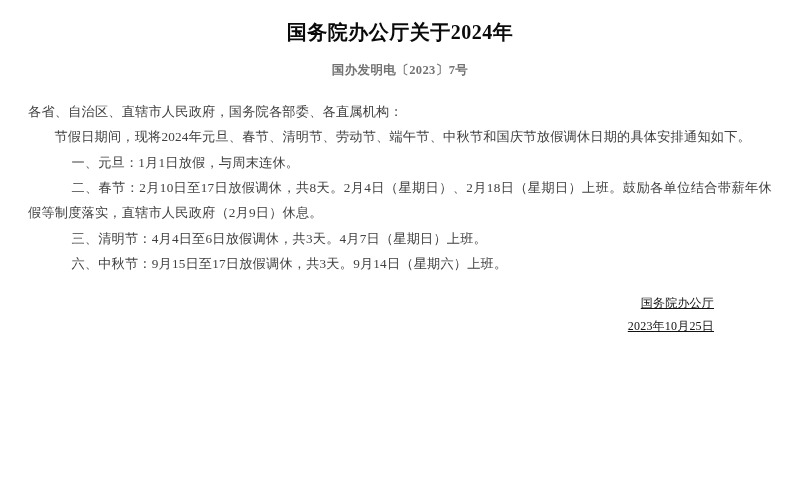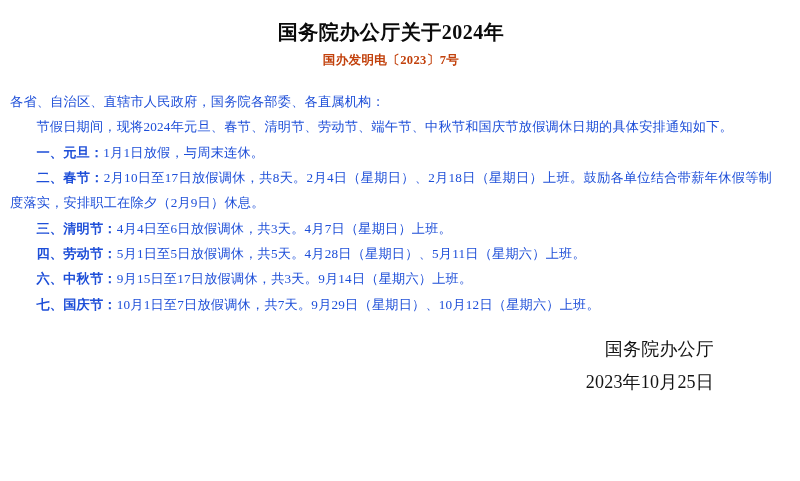--- a/index.html
+++ b/index.html
@@ -12,68 +12,70 @@
     background: #ffffff;
     font-family: "Liberation Serif", "DejaVu Serif", serif;
     color: #111111;
     overflow: hidden;
   }
   .page {
     position: relative;
     width: 800px;
     height: 481px;
     box-sizing: border-box;
-    padding: 14px 22px 10px 4px;
+    padding: 14px 22px 10px 22px;
   }
   .title-block {
     text-align: center;
     margin-top: 4px;
   }
   .title-line {
     font-size: 20px;
     font-weight: bold;
     line-height: 1.45;
     letter-spacing: 0.5px;
     color: #0a0a0a;
   }
   .doc-number {
     text-align: center;
     font-size: 12.5px;
     font-weight: bold;
-    margin-top: 5px;
+    margin-top: 15px;
     letter-spacing: 0.4px;
-    color: #c2410c;
+    color: #737373;
   }
   .body-block {
     margin-top: 20px;
     padding: 0 6px;
   }
   .para {
     font-size: 13.2px;
     line-height: 1.92;
-    color: #1d4ed8;
+    color: #404040;
     text-align: justify;
     letter-spacing: 0.2px;
   }
   .para.indent {
     text-indent: 2em;
   }
   .para .lead {
-    font-weight: bold;
+    font-weight: normal;
+    margin-left: 17px;
   }
   .signature {
     margin-top: 16px;
     text-align: right;
     padding-right: 58px;
   }
   .sig-line {
-    font-size: 18px;
+    font-size: 12px;
     line-height: 1.85;
     color: #121212;
     letter-spacing: 0.2px;
+    text-decoration: underline;
   }
 </style>
 </head>
 <body>
 
 <div class="page">
 
   <div class="title-block">
     <div class="title-line">国务院办公厅关于2024年</div>
   </div>
@@ -81,30 +83,28 @@
   <div class="doc-number">国办发明电〔2023〕7号</div>
 
   <div class="body-block">
 
     <div class="para">各省、自治区、直辖市人民政府，国务院各部委、各直属机构：</div>
 
     <div class="para indent">节假日期间，现将2024年元旦、春节、清明节、劳动节、端午节、中秋节和国庆节放假调休日期的具体安排通知如下。</div>
 
     <div class="para indent"><span class="lead">一、元旦：</span><span>1月1日放假，与周末连休。</span></div>
 
-    <div class="para indent"><span class="lead">二、春节：</span><span>2月10日至17日放假调休，共8天。2月4日（星期日）、2月18日（星期日）上班。鼓励各单位结合带薪年休假等制度落实，安排职工在除夕（2月9日）休息。</span></div>
+    <div class="para indent"><span class="lead">二、春节：</span><span>2月10日至17日放假调休，共8天。2月4日（星期日）、2月18日（星期日）上班。鼓励各单位结合带薪年休假等制度落实，直辖市人民政府（2月9日）休息。</span></div>
 
     <div class="para indent"><span class="lead">三、清明节：</span><span>4月4日至6日放假调休，共3天。4月7日（星期日）上班。</span></div>
 
-    <div class="para indent"><span class="lead">四、劳动节：</span><span>5月1日至5日放假调休，共5天。4月28日（星期日）、5月11日（星期六）上班。</span></div>
 
 
     <div class="para indent"><span class="lead">六、中秋节：</span><span>9月15日至17日放假调休，共3天。9月14日（星期六）上班。</span></div>
 
-    <div class="para indent"><span class="lead">七、国庆节：</span><span>10月1日至7日放假调休，共7天。9月29日（星期日）、10月12日（星期六）上班。</span></div>
 
 
     <div class="signature">
       <div class="sig-line">国务院办公厅</div>
       <div class="sig-line">2023年10月25日</div>
     </div>
 
   </div>
 </div>
 

